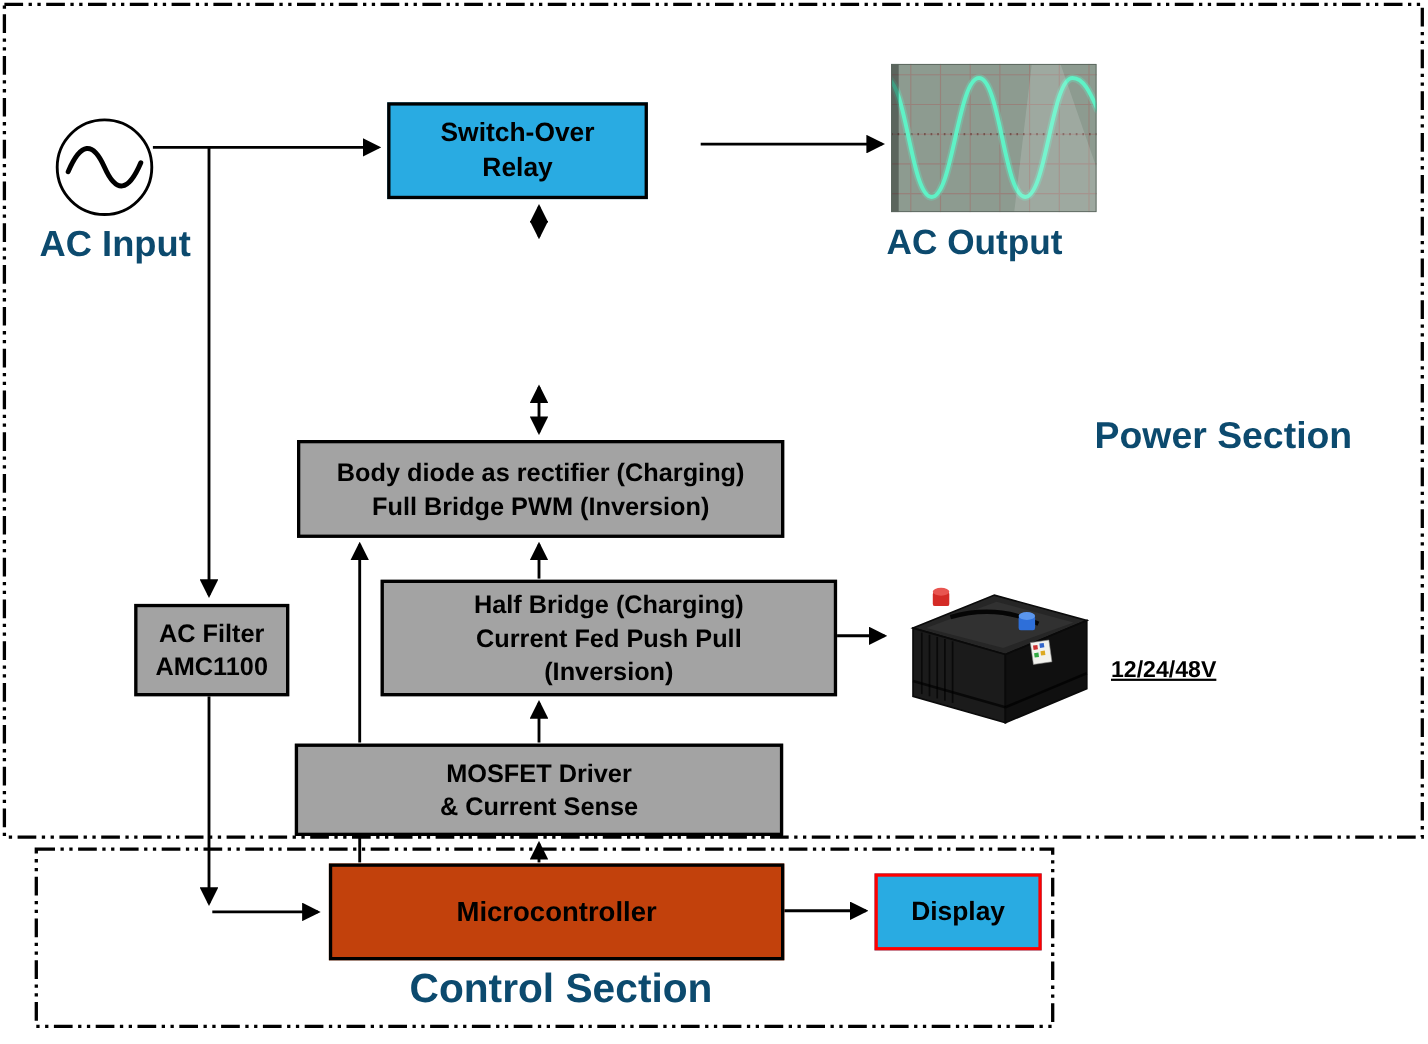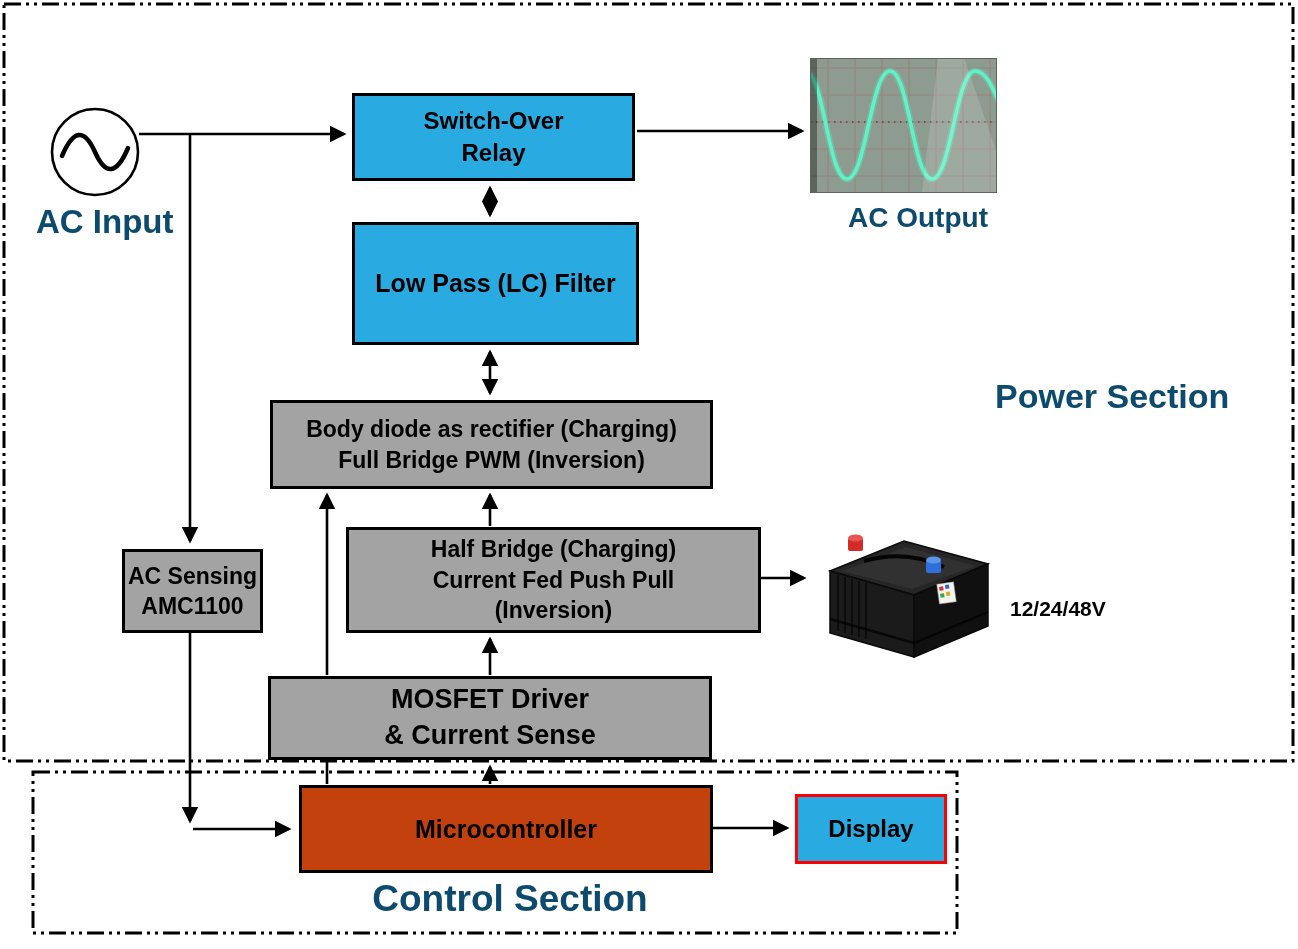--- a/index.html
+++ b/index.html
@@ -68,36 +68,35 @@
       <line x1="490" y1="675" x2="490" y2="639" marker-end="url(#ah)"></line>
       <line x1="490" y1="784" x2="490" y2="767" marker-end="url(#ah)"></line>
       <line x1="327" y1="760" x2="327" y2="784"></line>
       <line x1="190" y1="633" x2="190" y2="821" marker-end="url(#ah)"></line>
       <line x1="193" y1="829" x2="289" y2="829" marker-end="url(#ah)"></line>
       <line x1="713" y1="828" x2="787" y2="828" marker-end="url(#ah)"></line>
       <line x1="698" y1="578" x2="804" y2="578" marker-start="url(#ah)" marker-end="url(#ah)"></line>
     </g>
   </svg>
 
-  <div class="box blue" style="left:352px;top:93px;width:283px;height:88px;font-size:24px;">Switch-Over
+  <div class="box blue" style="left:352px;top:93px;width:237px;height:88px;font-size:24px;">Switch-Over
 Relay</div>
 
-  <div class="box blue" style="left:352px;top:222px;width:287px;height:123px;font-size:25px;">Low Pass (LC) Filter</div>
 
   <div class="box yellow" style="left:270px;top:400px;width:443px;height:89px;font-size:23px;">Body diode as rectifier (Charging)
 Full Bridge PWM (Inversion)</div>
 
   <div class="box yellow" style="left:346px;top:527px;width:415px;height:106px;font-size:23px;">Half Bridge (Charging)
 Current Fed Push Pull
 (Inversion)</div>
 
-  <div class="box yellow" style="left:122px;top:549px;width:141px;height:84px;font-size:23px;">AC Sensing
+  <div class="box yellow" style="left:122px;top:549px;width:141px;height:84px;font-size:23px;">AC Filter
 AMC1100</div>
 
-  <div class="box yellow" style="left:268px;top:676px;width:444px;height:84px;font-size:27px;">MOSFET Driver
+  <div class="box yellow" style="left:268px;top:676px;width:444px;height:84px;font-size:23px;">MOSFET Driver
 &amp; Current Sense</div>
 
   <div class="box green" style="left:299px;top:785px;width:414px;height:88px;font-size:25px;">Microcontroller</div>
 
   <div class="box blue" style="left:795px;top:794px;width:152px;height:70px;font-size:24px;border-color:#FF0000;">Display</div>
 
   <div class="imgwrap" style="left:810px;top:58px;width:187px;height:135px;">
     <svg width="187" height="135" viewBox="0 0 187 135">
       <rect x="0" y="0" width="187" height="135" fill="#8d9b90"></rect>
       <g stroke="#9b7a74" stroke-width="1" opacity="0.75">
@@ -161,21 +160,21 @@
         <rect x="114" y="59" width="4" height="4" fill="#cc3333" transform="rotate(-8 120 66)"></rect>
         <rect x="120" y="58" width="4" height="4" fill="#3366cc" transform="rotate(-8 120 66)"></rect>
         <rect x="114" y="66" width="4" height="4" fill="#33aa44" transform="rotate(-8 120 66)"></rect>
         <rect x="120" y="65" width="4" height="4" fill="#ddaa22" transform="rotate(-8 120 66)"></rect>
       </g>
     </svg>
   </div>
 
   <div class="redlabel" style="left:36px;top:203px;width:130px;font-size:33px;">AC Input</div>
 
-  <div class="redlabel" style="left:828px;top:202px;width:180px;font-size:28px;">AC Output</div>
+  <div class="redlabel" style="left:796px;top:202px;width:180px;font-size:32px;">AC Output</div>
 
   <div class="redlabel" style="left:995px;top:377px;width:220px;font-size:34px;">Power Section</div>
 
   <div class="redlabel" style="left:370px;top:878px;width:280px;font-size:37px;">Control Section</div>
 
-  <div class="blacklabel" style="left:1010px;top:597px;font-size:21px;">12/24/48V</div>
+  <div class="blacklabel" style="left:1010px;top:597px;font-size:21px;text-decoration:underline;">12/24/48V</div>
 
 </div>
 
 </body></html>

